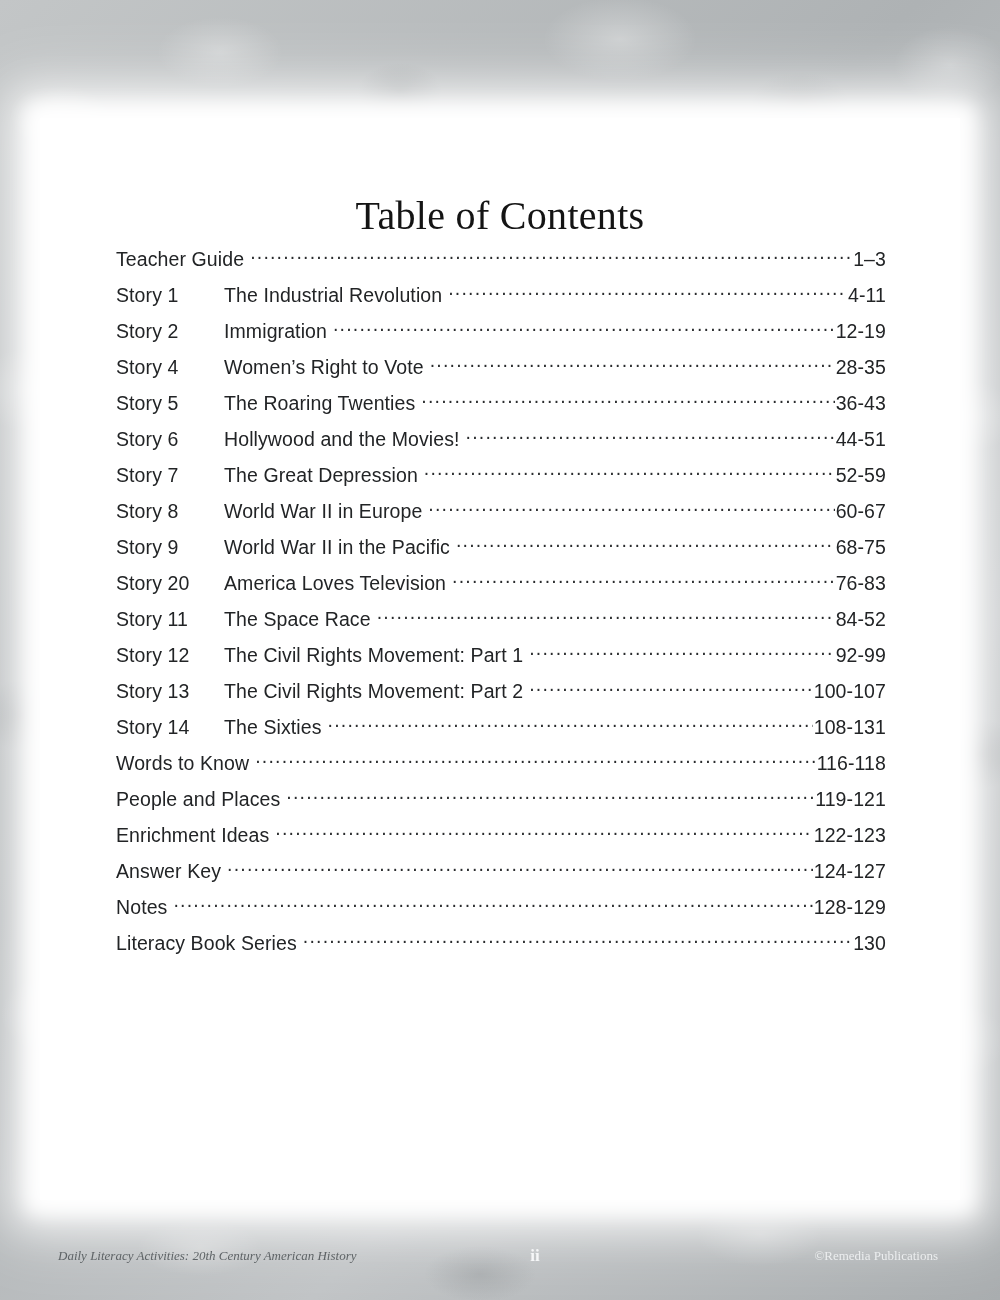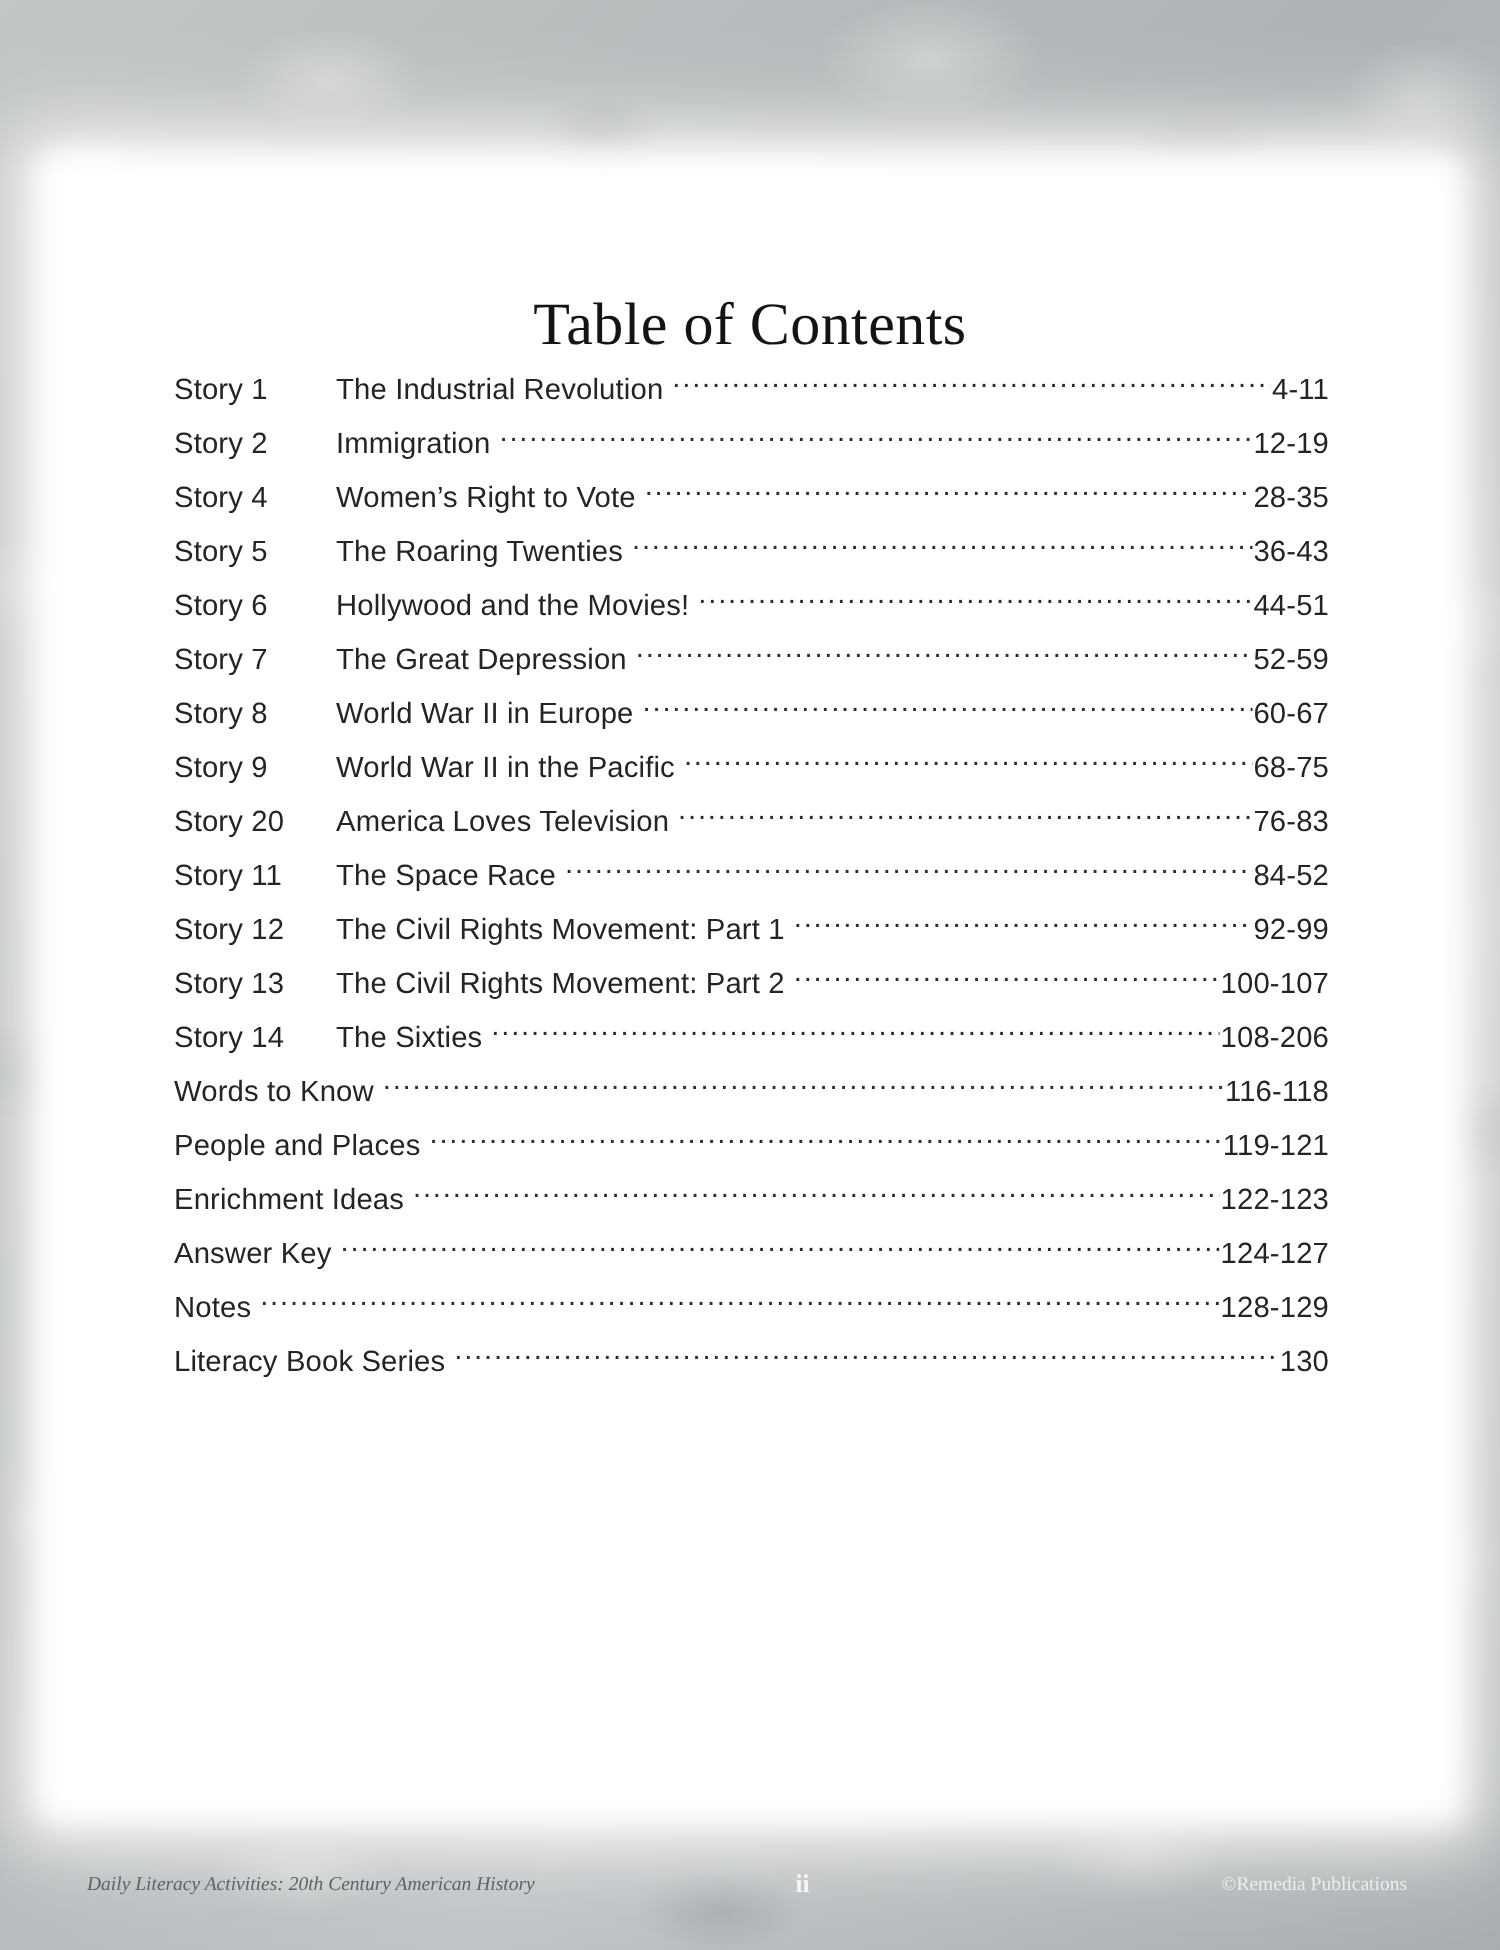--- a/index.html
+++ b/index.html
@@ -177,20 +177,25 @@
 
 <div class="page">
 
   <div class="sheet-glow"></div>
 
   <div class="sheet">
 
     <div class="toc-title">Table of Contents</div>
 
     <div class="toc-list">
+        <div class="toc-row full">
+          <div class="col-title sp-after">Teacher Guide</div>
+          <div class="dots"></div>
+          <div class="col-pages">1–3</div>
+        </div>
         <div class="toc-row">
           <div class="col-label">Story 1</div>
           <div class="col-title sp-after">The Industrial Revolution</div>
           <div class="dots"></div>
           <div class="col-pages">4-11</div>
         </div>
         <div class="toc-row">
           <div class="col-label">Story 2</div>
           <div class="col-title sp-after">Immigration</div>
           <div class="dots"></div>
@@ -253,21 +258,21 @@
         <div class="toc-row">
           <div class="col-label">Story 13</div>
           <div class="col-title sp-after">The Civil Rights Movement: Part 2</div>
           <div class="dots"></div>
           <div class="col-pages">100-107</div>
         </div>
         <div class="toc-row">
           <div class="col-label">Story 14</div>
           <div class="col-title sp-after">The Sixties</div>
           <div class="dots"></div>
-          <div class="col-pages">108-206</div>
+          <div class="col-pages">108-131</div>
         </div>
         <div class="toc-row full">
           <div class="col-title sp-after">Words to Know</div>
           <div class="dots"></div>
           <div class="col-pages">116-118</div>
         </div>
         <div class="toc-row full">
           <div class="col-title sp-after">People and Places</div>
           <div class="dots"></div>
           <div class="col-pages">119-121</div>

